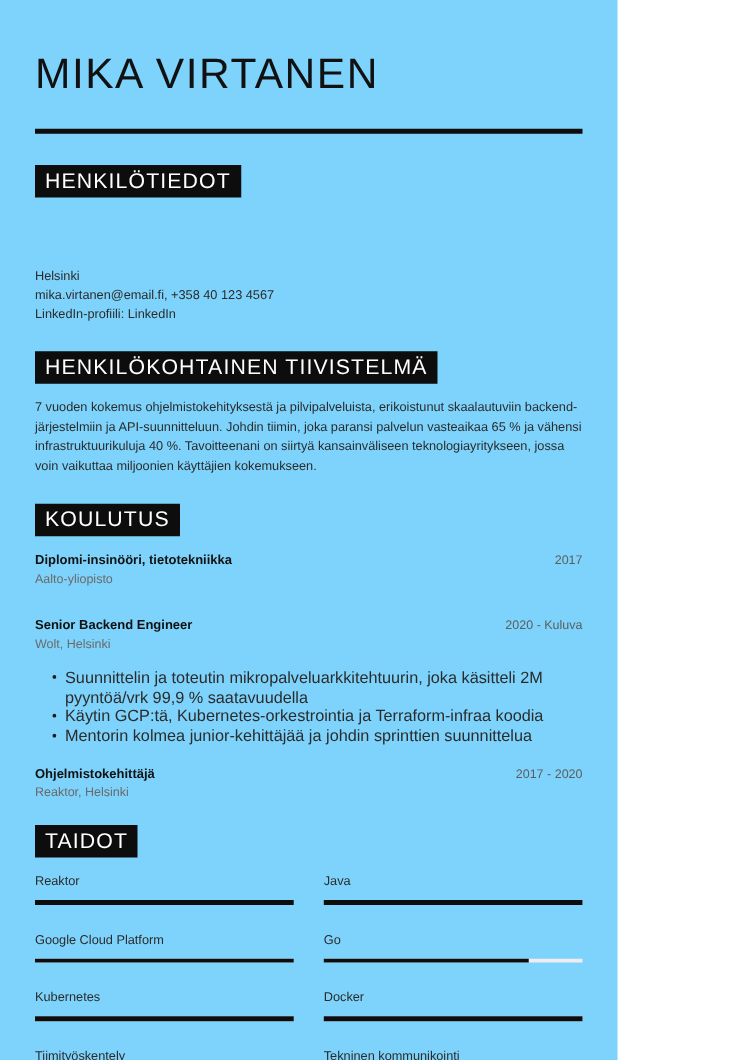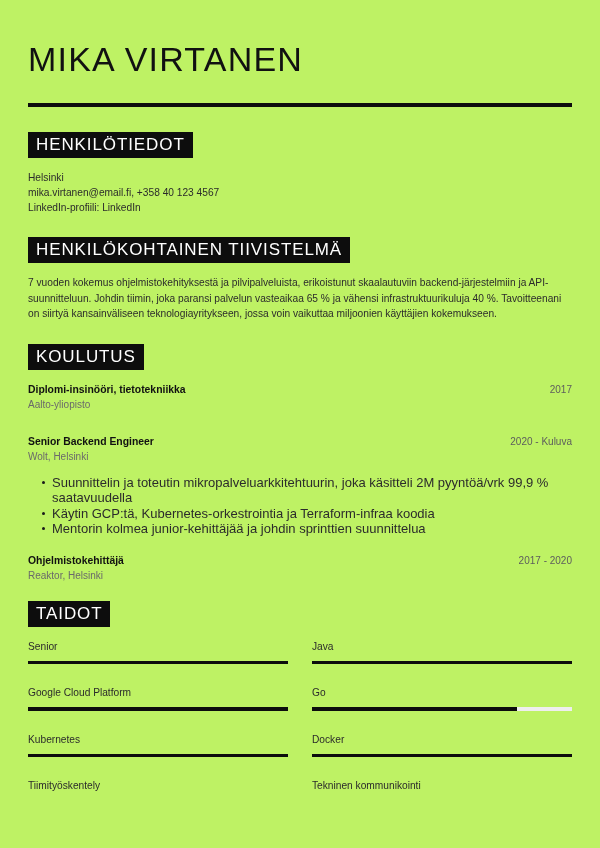--- a/index.html
+++ b/index.html
@@ -11,23 +11,23 @@
   }
 
   body {
     font-family: "Liberation Sans", sans-serif;
     color: #1a1a1a;
     -webkit-font-smoothing: antialiased;
   }
 
   .page {
     position: relative;
-    width: 600px;
+    width: 494px;
     height: 848px;
-    background: #bef264;
+    background: #7dd3fc;
     padding: 40px 28px 0 28px;
   }
 
   
   .name-heading {
     font-size: 34px;
     font-weight: 400;
     letter-spacing: 1.2px;
     line-height: 1.15;
     color: #111111;
@@ -55,20 +55,21 @@
     padding: 4px 8px 5px 8px;
     line-height: 1;
     text-transform: uppercase;
     margin-bottom: 12px;
   }
 
   .contact-lines {
     font-size: 10.2px;
     line-height: 15px;
     color: #2b2b2b;
+    margin-top: 44px;
   }
 
   .summary-text {
     font-size: 10.2px;
     line-height: 15.5px;
     color: #2b2b2b;
     text-align: left;
   }
 
   
@@ -231,21 +232,21 @@
     </div>
   </div>
 
   <div class="spacer-18"></div>
 
   <div class="section">
     <div class="section-badge">TAIDOT</div>
 
     <div class="skills-grid">
       <div class="skill">
-        <div class="skill-label">Senior</div>
+        <div class="skill-label">Reaktor</div>
         <div class="skill-track">
           <div class="skill-fill" style="width: 100%;"></div>
         </div>
       </div>
 
       <div class="skill">
         <div class="skill-label">Java</div>
         <div class="skill-track">
           <div class="skill-fill" style="width: 100%;"></div>
         </div>

